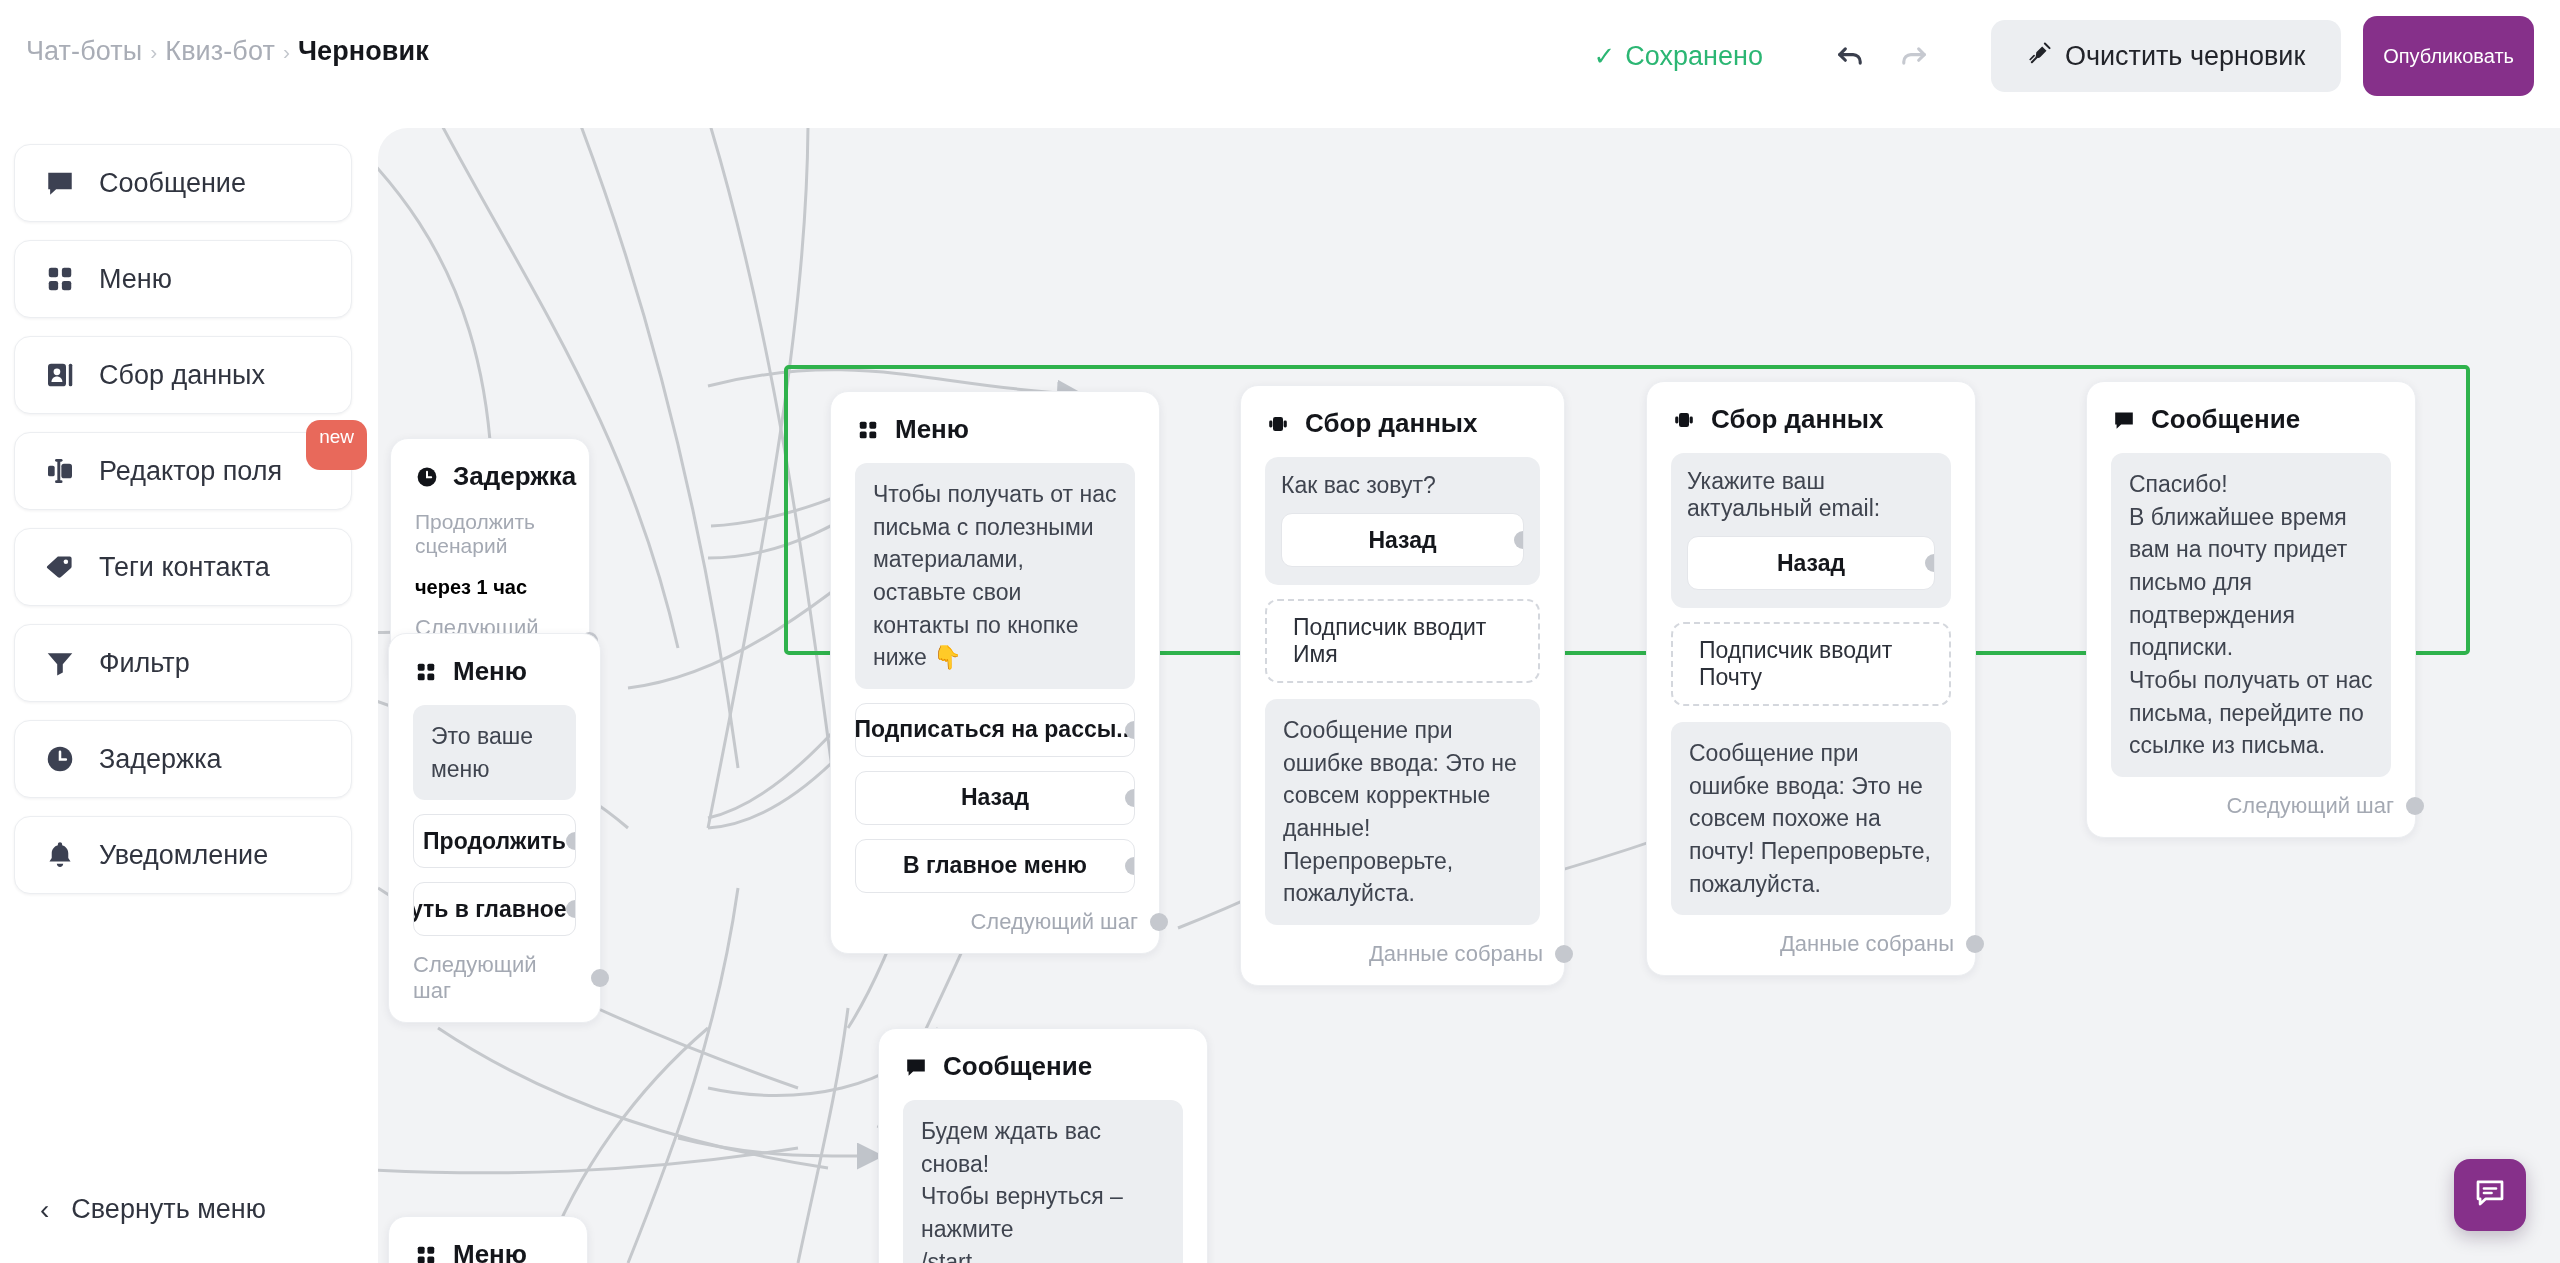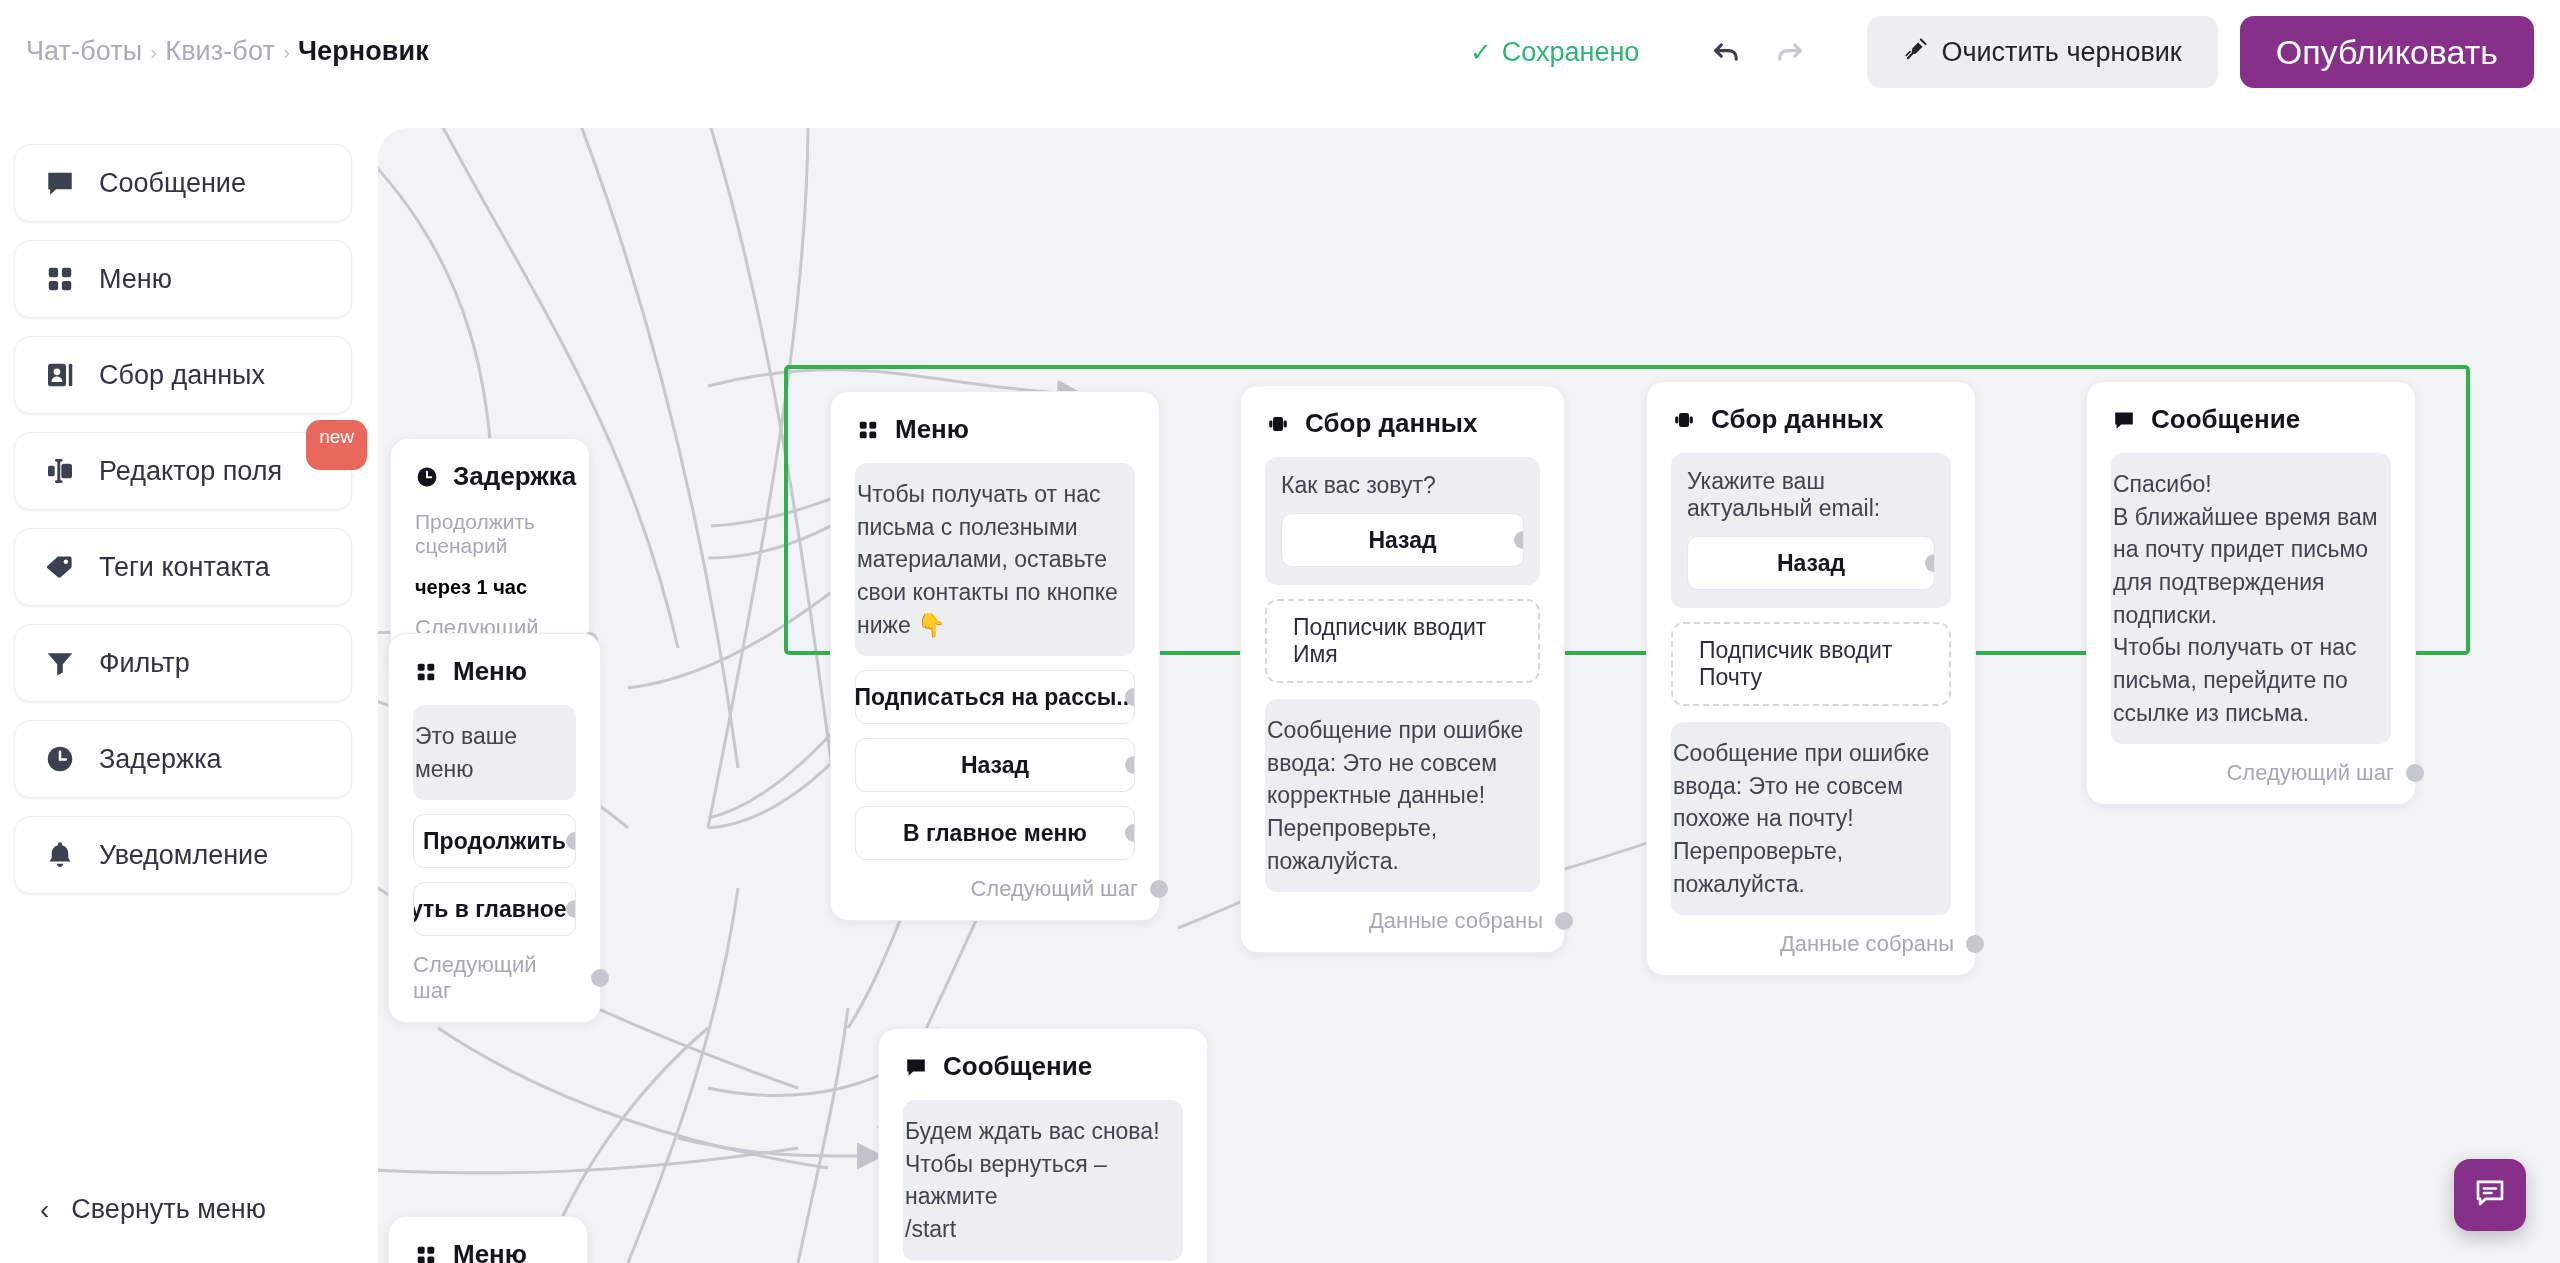--- a/index.html
+++ b/index.html
@@ -42,23 +42,23 @@
   .icon-btn svg { display: block; }
   .undo-redo-gap { width: 6px; }
   .btn-clear {
     display: flex; align-items: center; gap: 12px;
     height: 72px; padding: 0 36px; margin-left: 50px;
     background: #eceef1; border: none; border-radius: 14px;
     font-size: 27px; color: #22242a; cursor: pointer;
     font-family: inherit;
   }
   .btn-publish {
-    height: 72px; padding: 0 36px; margin-left: 22px;
+    height: 80px; padding: 0 20px; margin-left: 22px;
     background: #86308a; border: none; border-radius: 14px;
-    font-size: 34px; color: #ffffff; cursor: pointer;
+    font-size: 20px; color: #ffffff; cursor: pointer;
     font-family: inherit;
   }
 
   
   .sidebar {
     position: absolute; left: 0; top: 108px; width: 378px; height: 1155px;
     background: #ffffff; z-index: 20;
   }
   .side-item {
     position: relative;
@@ -118,21 +118,21 @@
   .node-head {
     display: flex; align-items: center; gap: 14px;
     font-size: 26px; font-weight: bold; color: #14161b;
     margin-bottom: 18px;
   }
   .node-icon { width: 26px; height: 26px; display:flex; align-items:center; justify-content:center; color:#111318; }
   .node-icon svg { display:block; }
 
   .bubble {
     background: #eceef1; border-radius: 12px;
-    padding: 15px 2px; font-size: 23px; line-height: 1.42;
+    padding: 15px 18px; font-size: 23px; line-height: 1.42;
     color: #3f444f; white-space: pre-line;
   }
   .small-muted { font-size: 21px; color: #a4a9b3; margin-bottom: 18px; }
   .value-line { font-size: 20px; color: #000000; font-weight: bold; }
 
   .node-btn {
     position: relative;
     margin-top: 14px;
     height: 54px; border: 1px solid #e4e6ea; border-radius: 11px;
     background: #ffffff;

